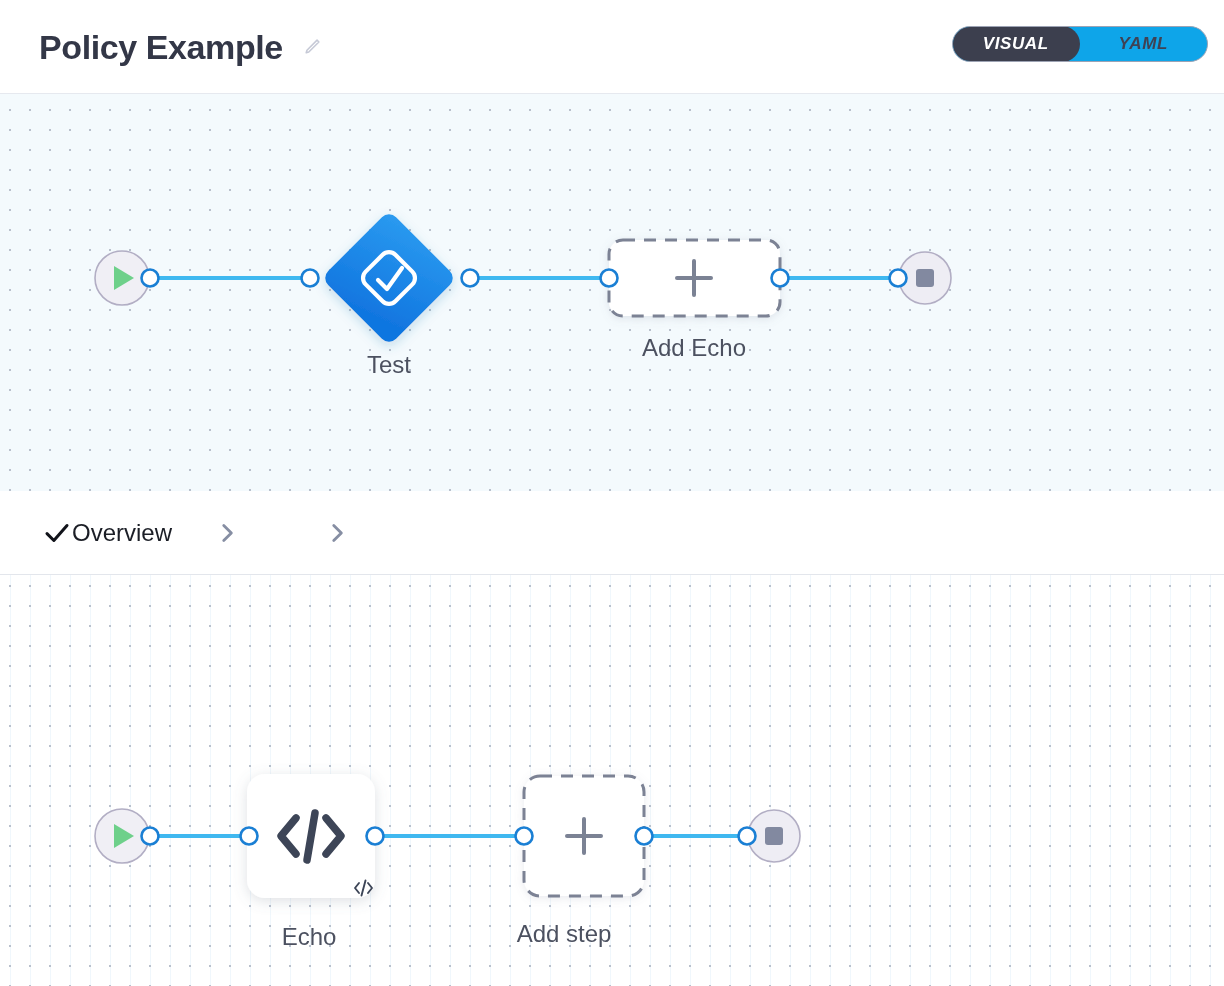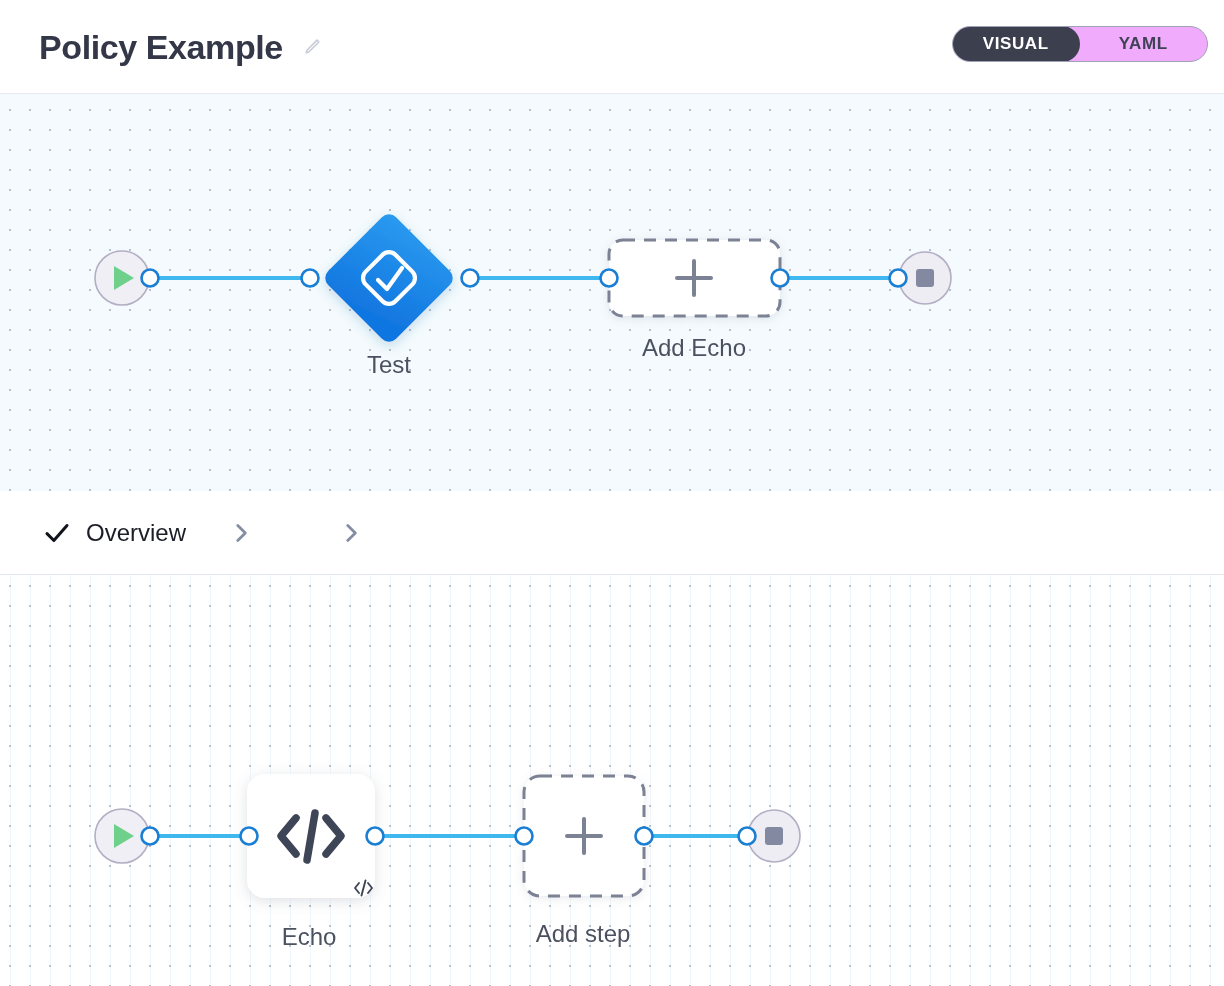--- a/index.html
+++ b/index.html
@@ -58,24 +58,25 @@
 
   
   .mode-toggle {
     position: absolute;
     right: 16px;
     top: 26px;
     height: 36px;
     width: 256px;
     border: 1.5px solid #9da3b4;
     border-radius: 18px;
-    background: #f0abfc;
+    background: #0ea5e9;
     display: flex;
     align-items: center;
     overflow: hidden;
+    font-style: italic;
   }
   .mode-opt {
     flex: 1 1 50%;
     height: 100%;
     display: flex;
     align-items: center;
     justify-content: center;
     font-size: 17px;
     font-weight: bold;
     letter-spacing: 0.6px;
@@ -149,21 +150,20 @@
     height: 84px;
     background: #ffffff;
     border-bottom: 1px solid #e3e6ec;
     display: flex;
     align-items: center;
   }
 
   .tab {
     display: flex;
     align-items: center;
-    gap: 14px;
     height: 84px;
     cursor: pointer;
     user-select: none;
     position: relative;
   }
   .tab-label {
     font-size: 24px;
     color: #1b1e26;
   }
   .tab.active .tab-label {
@@ -351,16 +351,16 @@
         <circle cx="150" cy="261" r="8.5" fill="#ffffff" stroke="#1a7fd4" stroke-width="2.6"></circle>
         <circle cx="249" cy="261" r="8.5" fill="#ffffff" stroke="#1a7fd4" stroke-width="2.6"></circle>
         <circle cx="375" cy="261" r="8.5" fill="#ffffff" stroke="#1a7fd4" stroke-width="2.6"></circle>
         <circle cx="524" cy="261" r="8.5" fill="#ffffff" stroke="#1a7fd4" stroke-width="2.6"></circle>
         <circle cx="644" cy="261" r="8.5" fill="#ffffff" stroke="#1a7fd4" stroke-width="2.6"></circle>
         <circle cx="747" cy="261" r="8.5" fill="#ffffff" stroke="#1a7fd4" stroke-width="2.6"></circle>
       </g>
     </svg>
 
     <div class="node-label" style="left:309px; top:348px;">Echo</div>
-    <div class="node-label" style="left:583px; top:345px;">Add step</div>
+    <div class="node-label" style="left:564px; top:345px;">Add step</div>
   </div>
 
 </div>
 
 </body></html>

